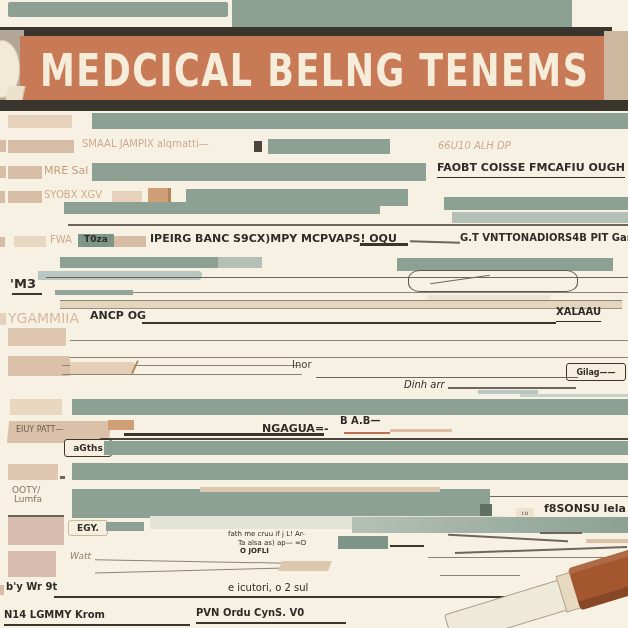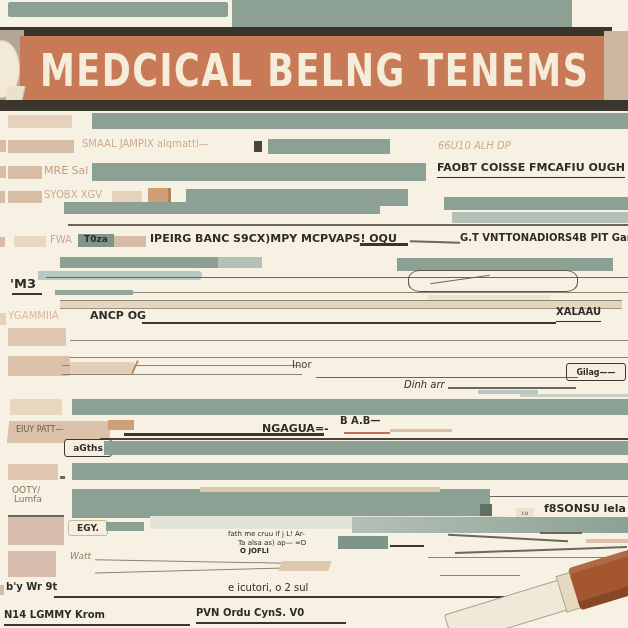--- a/index.html
+++ b/index.html
@@ -125,21 +125,21 @@
   <div class="abs soft-line" style="left:430px;top:279px;width:60px;height:1px;transform:rotate(-8deg);"></div>
   <div class="txt b" style="left:10px;top:277px;font-size:13px;">'M3</div>
   <div class="abs ink-line" style="left:12px;top:293px;width:30px;height:2px;"></div>
   <div class="abs" style="left:55px;top:290px;width:78px;height:5px;background:#93a49c;"></div>
   <div class="abs gray-line" style="left:133px;top:292px;width:495px;height:1px;"></div>
 
   <div class="abs" style="left:428px;top:295px;width:122px;height:9px;background:#eae4d3;"></div>
   <div class="abs" style="left:60px;top:300px;width:562px;height:7px;background:#e3d6bd;border-top:1px solid #8a8376;border-bottom:1px solid #9a9284;"></div>
 
   <div class="abs tan-light" style="left:0;top:313px;width:6px;height:12px;"></div>
-  <div class="txt" style="left:8px;top:311px;font-size:10px;color:#d9b8a0;">YGAMMIIA</div>
+  <div class="txt" style="left:8px;top:311px;font-size:14px;color:#d9b8a0;">YGAMMIIA</div>
   <div class="txt b" style="left:90px;top:310px;font-size:11px;">ANCP OG</div>
   <div class="abs ink-line" style="left:142px;top:322px;width:414px;height:1.5px;"></div>
   <div class="txt b u" style="left:556px;top:307px;font-size:10px;">XALAAU</div>
 
   <div class="abs" style="left:8px;top:328px;width:58px;height:18px;background:#e0c8b0;"></div>
   <div class="abs gray-line" style="left:70px;top:340px;width:558px;height:1px;"></div>
 
   <div class="abs" style="left:8px;top:356px;width:62px;height:20px;background:#dbc1aa;"></div>
   <div class="abs gray-line" style="left:70px;top:357px;width:558px;height:1px;"></div>
   <div class="abs gray-line" style="left:62px;top:365px;width:238px;height:1px;"></div>

